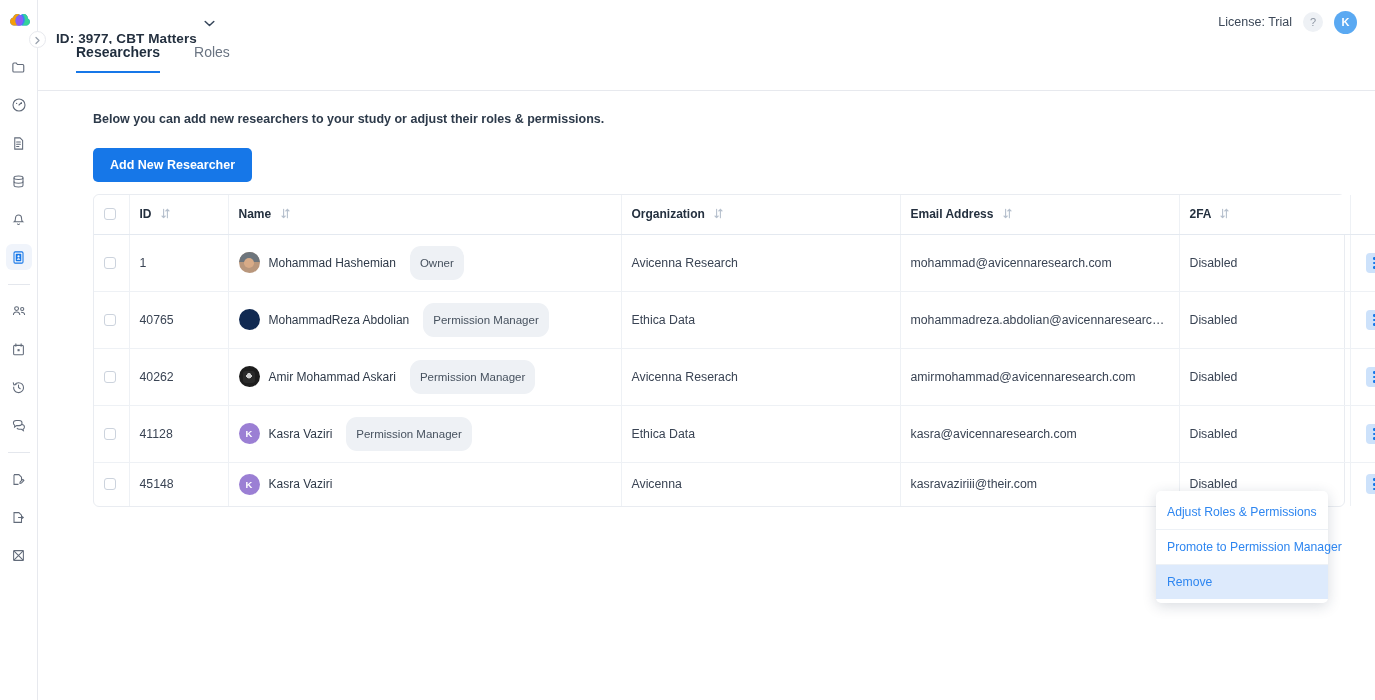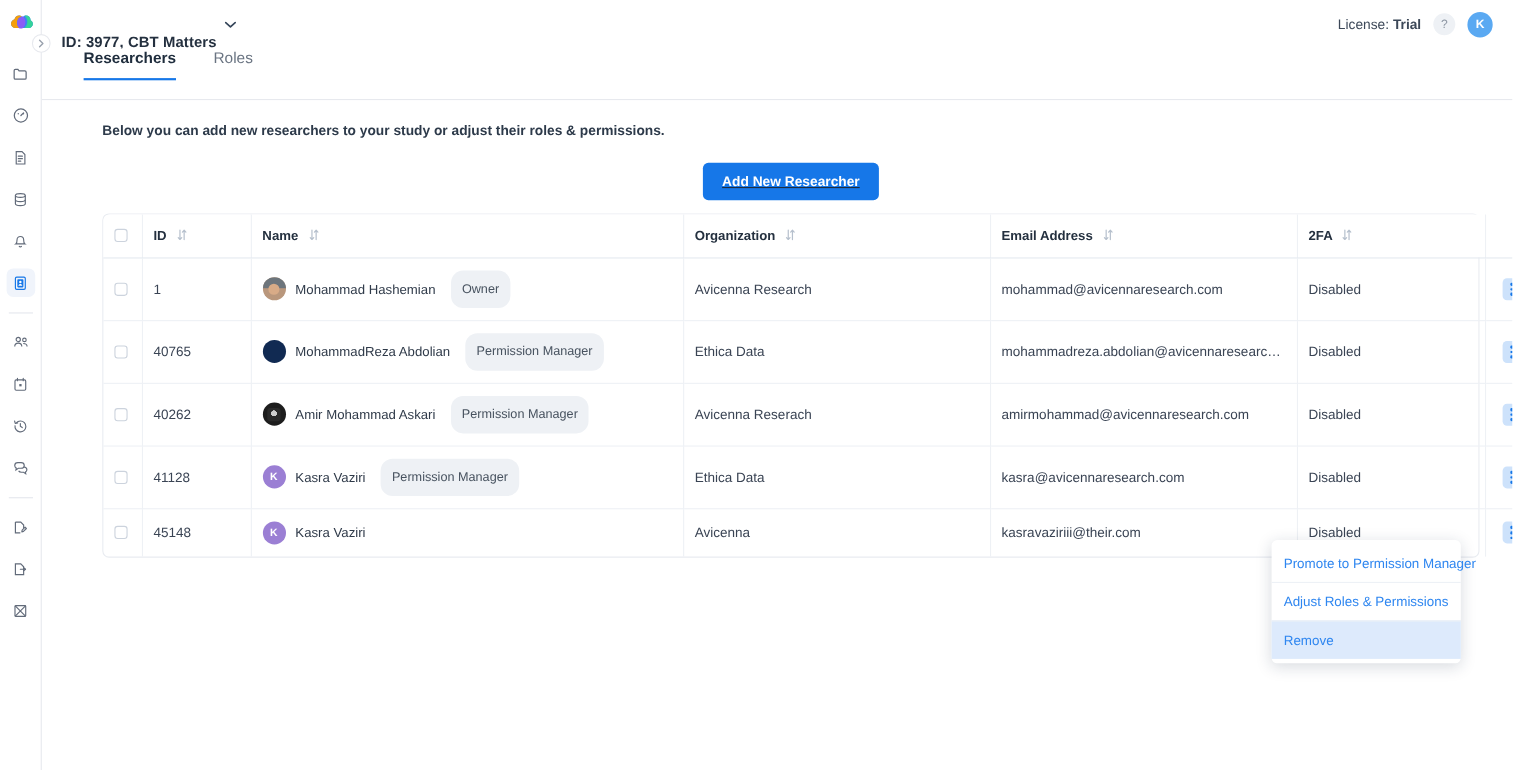--- a/index.html
+++ b/index.html
@@ -48,21 +48,21 @@
   .topbar {
     height: 44px; flex: 0 0 44px;
     display: flex; align-items: center;
     padding: 0 18px 0 18px;
     background: #ffffff;
   }
   .study-sel { display: flex; align-items: center; gap: 7px; cursor: pointer; }
   .study-sel .txt { font-size: 13.5px; font-weight: bold; color: #24303f; letter-spacing: .1px; margin-top: 32px; }
   .topbar-right { margin-left: auto; display: flex; align-items: center; gap: 11px; }
   .license { font-size: 12.5px; color: #3c4858; }
-  .license b { font-weight: bold; text-align: center; }
+  .license b { font-weight: normal; text-align: center; }
   .help-btn {
     width: 20px; height: 20px; border-radius: 50%; background: #eef1f5;
     color: #8d96a3; font-size: 11px; display: flex; align-items: center; justify-content: center;
     cursor: pointer;
   }
   .avatar-top {
     width: 23px; height: 23px; border-radius: 50%;
     background: #5aa9f2; color: #ffffff; font-size: 11px; font-weight: bold;
     display: flex; align-items: center; justify-content: center; cursor: pointer;
   }
@@ -71,21 +71,21 @@
   .tabs { display: flex; gap: 34px; height: 100%; align-items: flex-start; }
   .tab {
     font-size: 14px; color: #6a7482; padding-bottom: 11px; cursor: pointer;
     border-bottom: 2.5px solid transparent;
   }
   .tab.active { color: #1f2d3d; font-weight: bold; border-bottom-color: #1677e8; }
 
   .content { flex: 1; padding: 0 15px 0 55px; position: relative; overflow: hidden; }
   .desc { font-size: 12.5px; color: #2d3a4a; font-weight: bold; margin-top: 21px; }
 
-  .btn-row { display: flex; justify-content: center; margin-top: 22px; padding-right: 15px; text-decoration: underline; }
+  .btn-row { display: flex; justify-content: flex-start; margin-top: 22px; padding-right: 15px; }
   .btn-primary {
     background: #1677e8; color: #fff; border: none;
     font-size: 12.5px; font-family: inherit; font-weight: bold;
     padding: 10px 17px; border-radius: 5px; cursor: pointer;
   }
 
   
   .table-card {
     margin-top: 12px; margin-right: 15px;
     border: 1px solid #e9ecf1; border-radius: 6px;
@@ -516,19 +516,19 @@
                     <i></i>
                     <i></i>
                   </div>
                 </td>
               </tr>
             </tbody>
         </table>
       </div>
 
       <div class="menu">
+        <div class="menu-item">Adjust Roles &amp; Permissions</div>
         <div class="menu-item">Promote to Permission Manager</div>
-        <div class="menu-item">Adjust Roles &amp; Permissions</div>
         <div class="menu-item highlight">Remove</div>
       </div>
     </div>
   </div>
 </div>
 
 </body></html>

